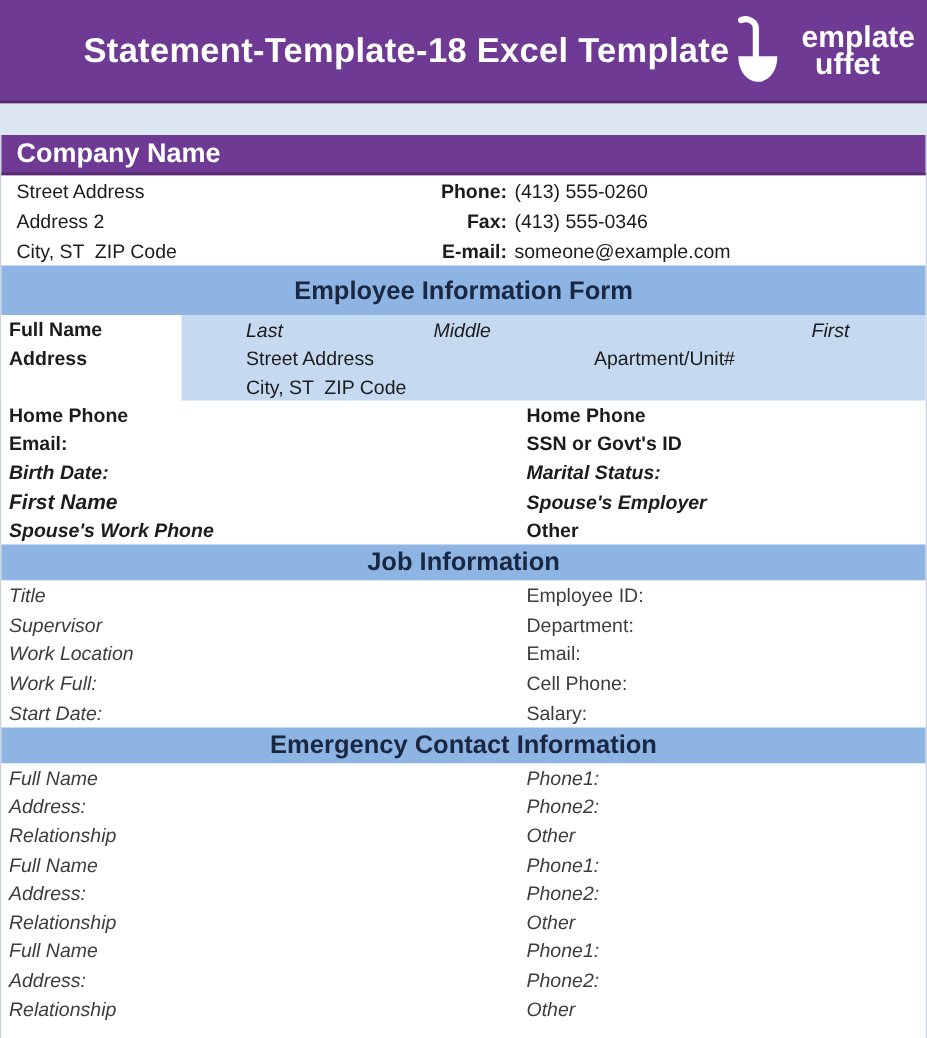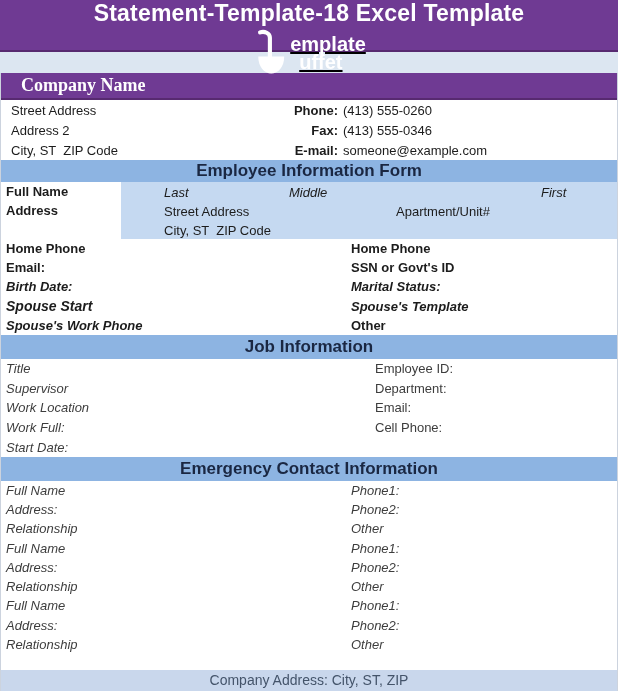--- a/index.html
+++ b/index.html
@@ -6,65 +6,65 @@
     --purple:#6f3a93; --purple-dark:#572a70;
     --header-blue:#8db4e2; --field-blue:#c5d9f1;
     --gap-blue:#dce6f1; --footer-blue:#c9d7ec;
     --navy:#1a2742; --ink:#1c1c1c; --soft-ink:#3d3d3d; --footer-ink:#44546a;
   }
   *{margin:0;padding:0;box-sizing:border-box;}
   body{background:#fff;font-family:"Liberation Sans","DejaVu Sans",sans-serif;}
   .page{width:618px;height:692px;overflow:hidden;background:#fff;position:relative;}
 
   
-  .topbar{height:52px;background:var(--purple);border-bottom:2px solid var(--purple-dark);
-          display:flex;align-items:center;justify-content:space-between;padding:0 8px 0 8px;flex-direction:column;}
+  .topbar{height:69px;background:var(--purple);border-bottom:2px solid var(--purple-dark);
+          display:flex;align-items:center;justify-content:flex-end;padding:0 8px 0 8px;}
   .topbar h1{color:#fff;font-size:23px;font-weight:bold;letter-spacing:.2px;white-space:pre;}
-  .logo{display:flex;align-items:center;gap:4px;text-decoration:underline;}
+  .logo{display:flex;align-items:center;gap:14px;}
   .logo svg{display:block;}
   .logo-text{color:#fff;font-weight:bold;font-size:20px;line-height:18px;}
   .logo-text .l2{display:block;margin-left:9px;}
 
   .gap{height:21px;background:var(--gap-blue);}
 
   .content{border-left:1px solid #ccd3de;border-right:1px solid #ccd3de;}
 
   
   .company-bar{height:27px;background:var(--purple);border-bottom:2px solid var(--purple-dark);
-               display:flex;align-items:center;padding-left:20px;font-family:Liberation Serif, serif;}
+               display:flex;align-items:center;padding-left:10px;}
   .company-bar span{color:#fff;font-weight:bold;font-size:18px;}
   .company-info{height:60px;background:#fff;}
   .crow{height:20px;display:flex;align-items:center;font-size:13px;color:var(--ink);}
   .crow .addr{flex:0 0 270px;padding-left:10px;white-space:pre;}
   .crow .clab{flex:0 0 67px;text-align:right;font-weight:bold;}
   .crow .cval{padding-left:5px;}
 
   
   .sec-h{background:var(--header-blue);color:var(--navy);font-weight:bold;font-size:17px;
          display:flex;align-items:center;justify-content:center;}
-  .sec-h.first{height:22px;}
+  .sec-h.first{height:33px;}
   .sec-h.std{height:24px;}
 
   
   .nameblock{height:57px;display:flex;background:#fff;}
   .nb-left{flex:0 0 120px;background:#fff;font-size:13px;}
   .nb-left .nb-lab{height:19px;display:flex;align-items:center;padding-left:5px;font-weight:bold;color:var(--ink);}
   .nb-right{flex:1;background:var(--field-blue);position:relative;font-size:13px;color:var(--ink);padding-left:40px;}
   .nb-row{height:19px;position:relative;}
   .nb-row span{position:absolute;top:50%;transform:translateY(-50%);white-space:pre;}
   .hint{font-style:italic;}
   .p-last{left:3px;} .p-middle{left:128px;} .p-first{left:380px;}
   .p-street{left:3px;} .p-apt{left:235px;} .p-city{left:3px;}
 
   
   .row{display:flex;align-items:center;font-size:13px;background:#fff;}
   .cell-l{flex:0 0 350px;padding-left:5px;white-space:pre;}
   .cell-r{flex:1;white-space:pre;}
   .personal .row{height:19.2px;}
-  .job .row{height:19.6px;gap:24px;}
+  .job .row{height:19.6px;}
   .emg .row{height:19.22px;}
   .b{font-weight:bold;color:var(--ink);}
   .bi{font-weight:bold;font-style:italic;color:var(--ink);}
   .lg{font-size:14px;}
   .i{font-style:italic;color:var(--soft-ink);}
   .r{color:var(--soft-ink);}
 
   .wgap{height:16px;background:#fff;}
   .footer{height:21px;background:var(--footer-blue);display:flex;align-items:center;justify-content:center;}
   .footer span{font-size:14px;color:var(--footer-ink);}
@@ -146,22 +146,22 @@
       </div>
       <div class="row">
         <span class="cell-l b">Email:</span>
         <span class="cell-r b">SSN or Govt's ID</span>
       </div>
       <div class="row">
         <span class="cell-l bi">Birth Date:</span>
         <span class="cell-r bi">Marital Status:</span>
       </div>
       <div class="row">
-        <span class="cell-l bi lg">Spouse Start</span>
-        <span class="cell-r bi">Spouse's Template</span>
+        <span class="cell-l bi lg">First Name</span>
+        <span class="cell-r bi">Spouse's Employer</span>
       </div>
       <div class="row">
         <span class="cell-l bi">Spouse's Work Phone</span>
         <span class="cell-r b">Other</span>
       </div>
     </div>
 
     <div class="sec-h std">Job Information</div>
 
     <div class="job">
@@ -176,20 +176,21 @@
       <div class="row">
         <span class="cell-l i">Work Location</span>
         <span class="cell-r r">Email:</span>
       </div>
       <div class="row">
         <span class="cell-l i">Work Full:</span>
         <span class="cell-r r">Cell Phone:</span>
       </div>
       <div class="row">
         <span class="cell-l i">Start Date:</span>
+        <span class="cell-r r">Salary:</span>
       </div>
     </div>
 
     <div class="sec-h std">Emergency Contact Information</div>
 
     <div class="emg">
       <div class="row">
         <span class="cell-l i">Full Name</span>
         <span class="cell-r i">Phone1:</span>
       </div>

